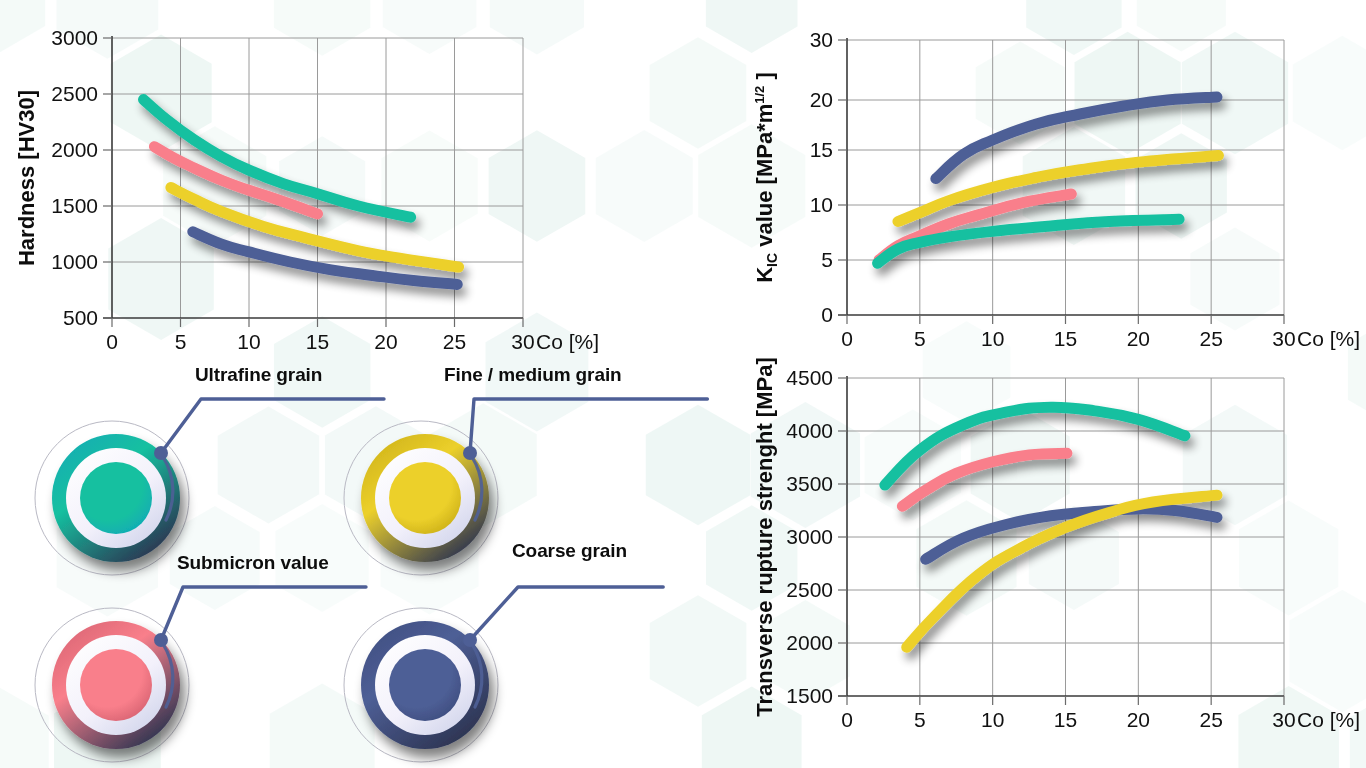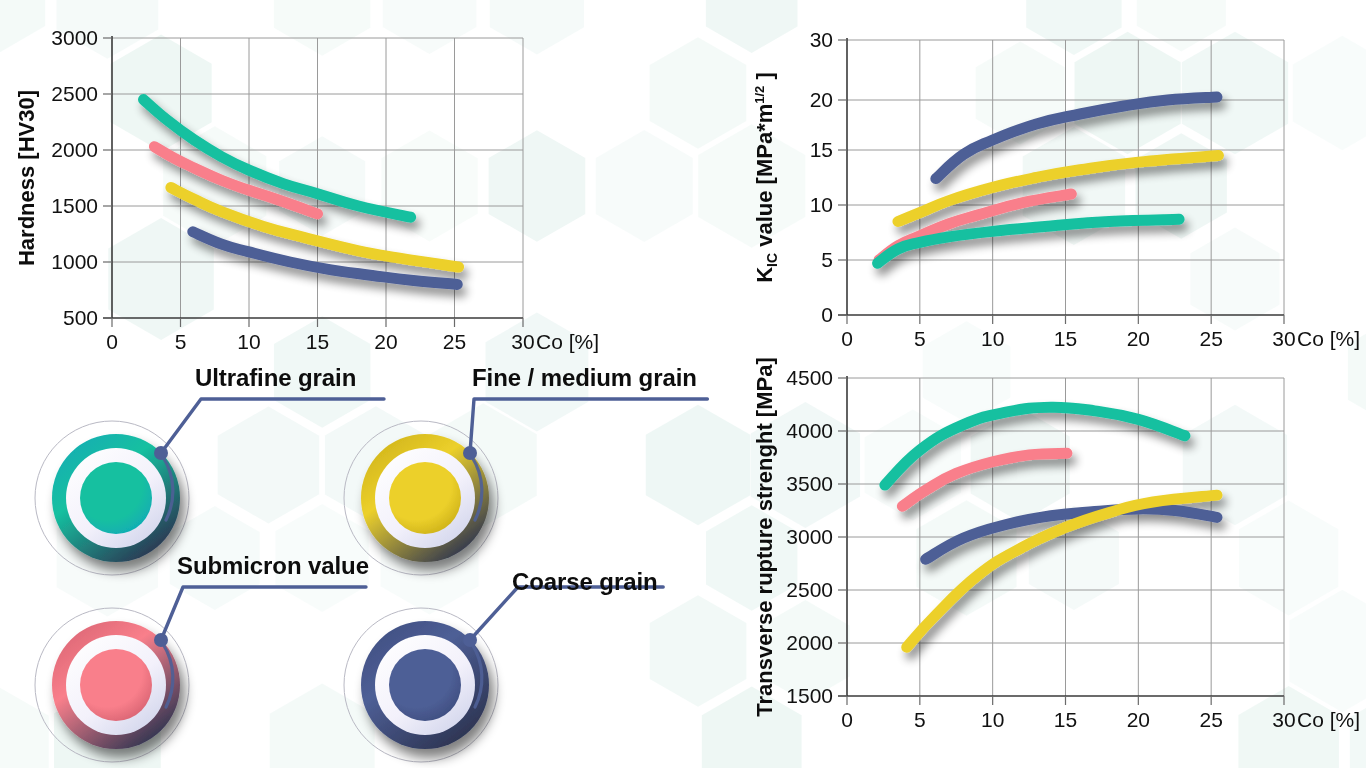--- a/index.html
+++ b/index.html
@@ -30,21 +30,21 @@
   .axis-title{font-family:"Liberation Sans","DejaVu Sans",sans-serif;font-size:22px;font-weight:bold;fill:#0d0d0d;text-anchor:middle;}
   .axis-title .sub{font-size:14px;}
   .axis-title .sup{font-size:13px;}
   .series-path{fill:none;stroke-linecap:round;stroke-linejoin:round;}
 
   
   .legend-item{position:absolute;}
   .legend-label{
     position:absolute;white-space:nowrap;
     font-family:"Liberation Sans","DejaVu Sans",sans-serif;
-    font-size:24px;font-weight:bold;color:#0d0d0d;
+    font-size:19px;font-weight:bold;color:#0d0d0d;
     letter-spacing:-.1px;
   }
   .legend-svg{position:absolute;left:0;top:0;overflow:visible;}
 </style>
 </head>
 <body>
 
 <svg id="hexbg" viewBox="0 0 1366 768" preserveAspectRatio="none">
     <path d="M53.7,-144.2L98.0,-118.6L98.0,-67.4L53.7,-41.8L9.4,-67.4L9.4,-118.6Z" fill="#eaf5f2" opacity="0.43418745713305895"></path>
     <path d="M483.2,-150.6L533.2,-121.8L533.2,-64.2L483.2,-35.4L433.3,-64.2L433.3,-121.8Z" fill="#eaf5f2" opacity="0.5259531464334706"></path>
@@ -384,21 +384,21 @@
         <circle cx="421" cy="138" r="77" fill="none" stroke="#b9b9c4" stroke-width="1"></circle>
         <g filter="url(#ds-1)">
           <circle cx="425" cy="138" r="64" fill="url(#go-1)"></circle>
           <circle cx="425" cy="138" r="50" fill="url(#gm-1)"></circle>
           <circle cx="425" cy="138" r="36" fill="url(#gc-1)"></circle>
         </g>
         <path d="M472,97 A64,64 0 0 1 475,160" fill="none" stroke="#4e5f96" stroke-width="3.2" stroke-linecap="round" opacity="0.92"></path>
         <path d="M470,93 L474,39 L707.4,39" fill="none" stroke="#4e5f96" stroke-width="3.4" stroke-linejoin="round" stroke-linecap="round"></path>
         <circle cx="470" cy="93" r="7" fill="#4e5f96"></circle>
       </svg>
-      <div class="legend-label" style="left: 472px; top: 4px; text-align: center;">Fine / medium grain</div>
+      <div class="legend-label" style="left: 444px; top: 4px; text-align: center;">Fine / medium grain</div>
     </div>
     <div class="legend-item" style="left: 0px; top: 0px;">
       <svg class="legend-svg" width="740" height="408" style="pointer-events: none;">
         <defs>
           <filter id="ds-2" x="-40%" y="-40%" width="190%" height="190%">
             <feGaussianBlur in="SourceAlpha" stdDeviation="6"></feGaussianBlur>
             <feOffset dx="5" dy="9" result="o"></feOffset>
             <feComponentTransfer>
               <feFuncA type="linear" slope="0.5"></feFuncA>
             </feComponentTransfer>
@@ -468,15 +468,15 @@
         <circle cx="421" cy="325" r="77" fill="none" stroke="#b9b9c4" stroke-width="1"></circle>
         <g filter="url(#ds-3)">
           <circle cx="425" cy="325" r="64" fill="url(#go-3)"></circle>
           <circle cx="425" cy="325" r="50" fill="url(#gm-3)"></circle>
           <circle cx="425" cy="325" r="36" fill="url(#gc-3)"></circle>
         </g>
         <path d="M472,284 A64,64 0 0 1 475,347" fill="none" stroke="#4e5f96" stroke-width="3.2" stroke-linecap="round" opacity="0.92"></path>
         <path d="M470,280 L518,227 L663.2,227" fill="none" stroke="#4e5f96" stroke-width="3.4" stroke-linejoin="round" stroke-linecap="round"></path>
         <circle cx="470" cy="280" r="7" fill="#4e5f96"></circle>
       </svg>
-      <div class="legend-label" style="left: 512px; top: 208px;">Coarse grain</div>
+      <div class="legend-label" style="left: 512px; top: 180px;">Coarse grain</div>
     </div>
   </div>
 
 </body></html>

